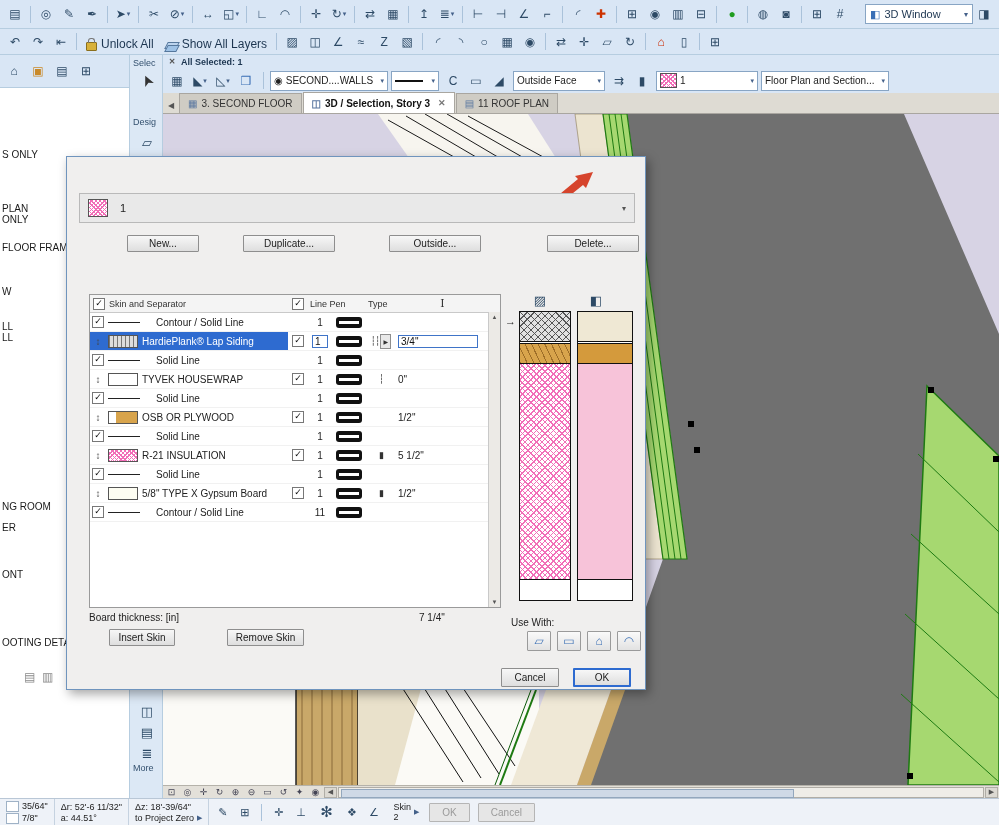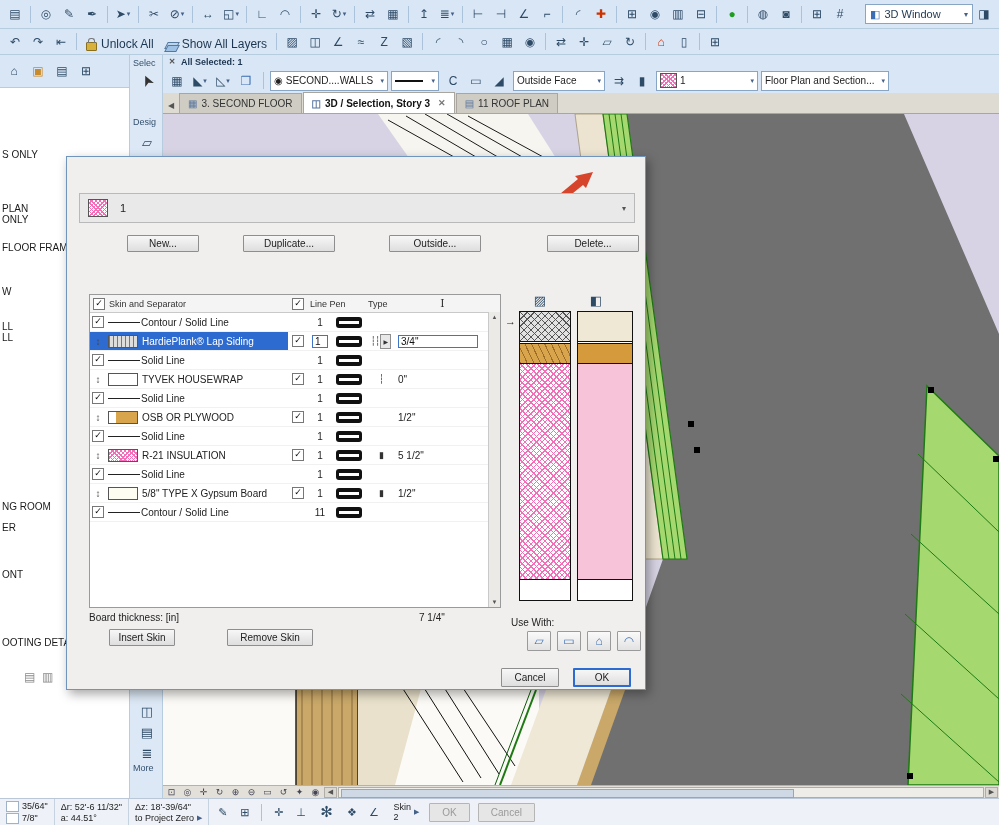--- a/index.html
+++ b/index.html
@@ -114,21 +114,21 @@
   .cb{width:10px;height:10px;border:1px solid #777;background:#fff;font-size:9px;line-height:9px;text-align:center;color:#111;}
   .drag{color:#444;font-size:10px;}
   .sw{width:30px;height:13px;border:1px solid #555;box-sizing:border-box;}
   .sw-siding{background-image:repeating-linear-gradient(90deg,#777 0 1px,#ddd 1px 4px);}
   .sw-tyvek{background:#fff;}
   .sw-osb{background:linear-gradient(90deg,#fff 0 7px,#d8a44c 7px);}
   .sw-insulation{background-color:#fff;background-image:repeating-linear-gradient(45deg,#f26eb8 0 1px,transparent 1px 3px),repeating-linear-gradient(-45deg,#f26eb8 0 1px,transparent 1px 3px);}
   .sw-gypsum{background:#fdfdf2;}
   .pensw{width:26px;height:11px;background:#111;border-radius:3px;position:relative;}
   .pensw:after{content:"";position:absolute;left:3px;right:3px;top:4px;height:3px;background:#fff;}
-  .sepline{grid-column:2/5;display:flex;align-items:center;gap:1px;padding-left:2px;}
+  .sepline{grid-column:2/5;display:flex;align-items:center;gap:16px;padding-left:2px;}
   .sepline .ln{width:32px;border-top:1px solid #222;}
   .typeg{font-size:9px;color:#333;letter-spacing:-1px;}
   .trow.sel .c-blue{background:#2e6bd0;color:#fff;}
   .editbox{height:13px;min-width:16px;border:1px solid #3f74c8;background:#fff;display:flex;align-items:center;
       padding:0 2px;font-size:10px;color:#111;box-sizing:border-box;}
   .mini-dd{width:9px;height:13px;border:1px solid #8e8e8e;background:#e8e8e8;font-size:6px;display:flex;align-items:center;justify-content:center;color:#333;margin-left:1px;}
   .vscroll{position:absolute;right:0;top:17px;bottom:0;width:12px;background:#eceae6;border-left:1px solid #c9c9c9;display:flex;flex-direction:column;justify-content:space-between;align-items:center;box-sizing:border-box;}
   .vscroll span{font-size:6px;color:#555;padding:2px 0;}
   
   .pcol{position:absolute;border:1px solid #111;box-sizing:border-box;display:flex;flex-direction:column;background:#fff;}
@@ -913,21 +913,21 @@
         <div class="pseg" style="height: 218px; background: rgb(247, 195, 217);"></div>
         <div class="pseg" style="height: 20px; background: rgb(255, 255, 255);"></div>
       </div>
 
     <div class="d-label" style="left:22px;top:455px;">Board thickness: [in]</div>
     <div class="d-label" style="left:352px;top:455px;">7 1/4"</div>
 
     <div class="dbtn" style="left:42px;top:472px;width:66px;">
         <span>Insert Skin</span>
       </div>
-    <div class="dbtn" style="left:160px;top:472px;width:86px;">
+    <div class="dbtn" style="left:160px;top:472px;width:77px;">
         <span>Remove Skin</span>
       </div>
 
     <div class="d-label" style="left:444px;top:460px;">Use With:</div>
     <div style="position:absolute;left:460px;top:474px;display:flex;gap:6px;" id="use-with">
         <div class="uw-btn" style="color: rgb(58, 111, 181);">▱</div>
         <div class="uw-btn" style="color: rgb(58, 111, 181);">▭</div>
         <div class="uw-btn" style="color: rgb(58, 111, 181);">⌂</div>
         <div class="uw-btn" style="color: rgb(58, 111, 181);">◠</div>
       </div>

